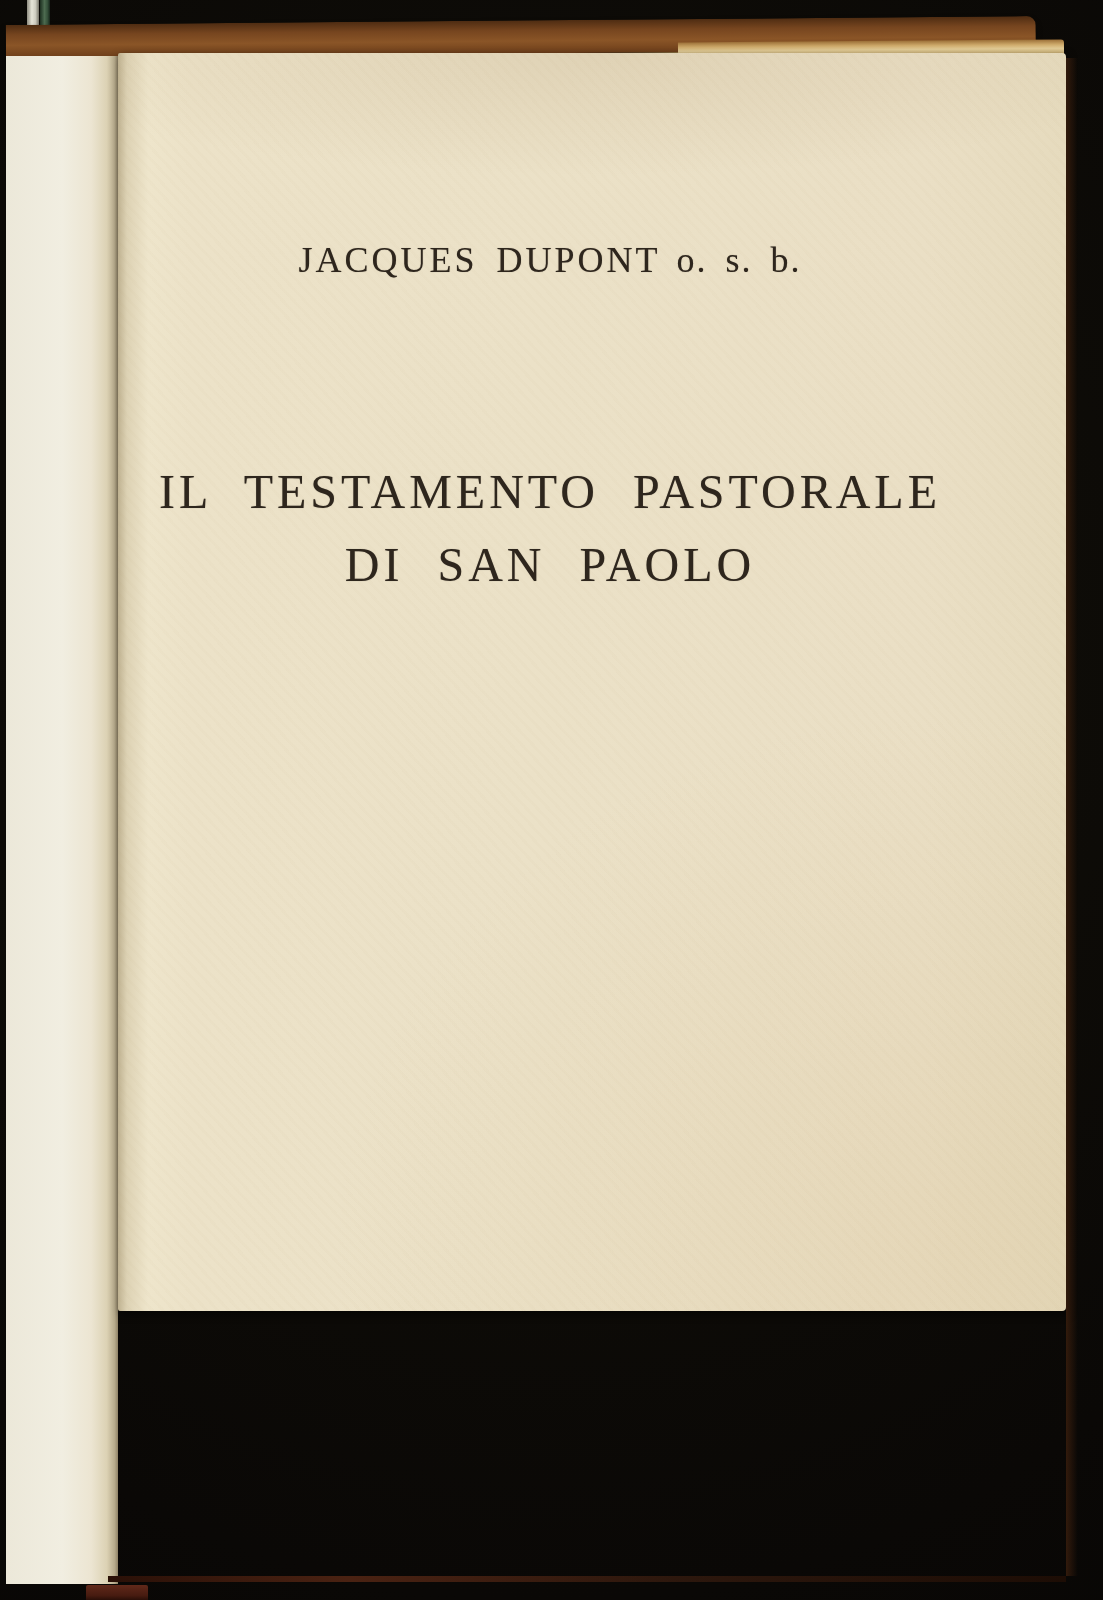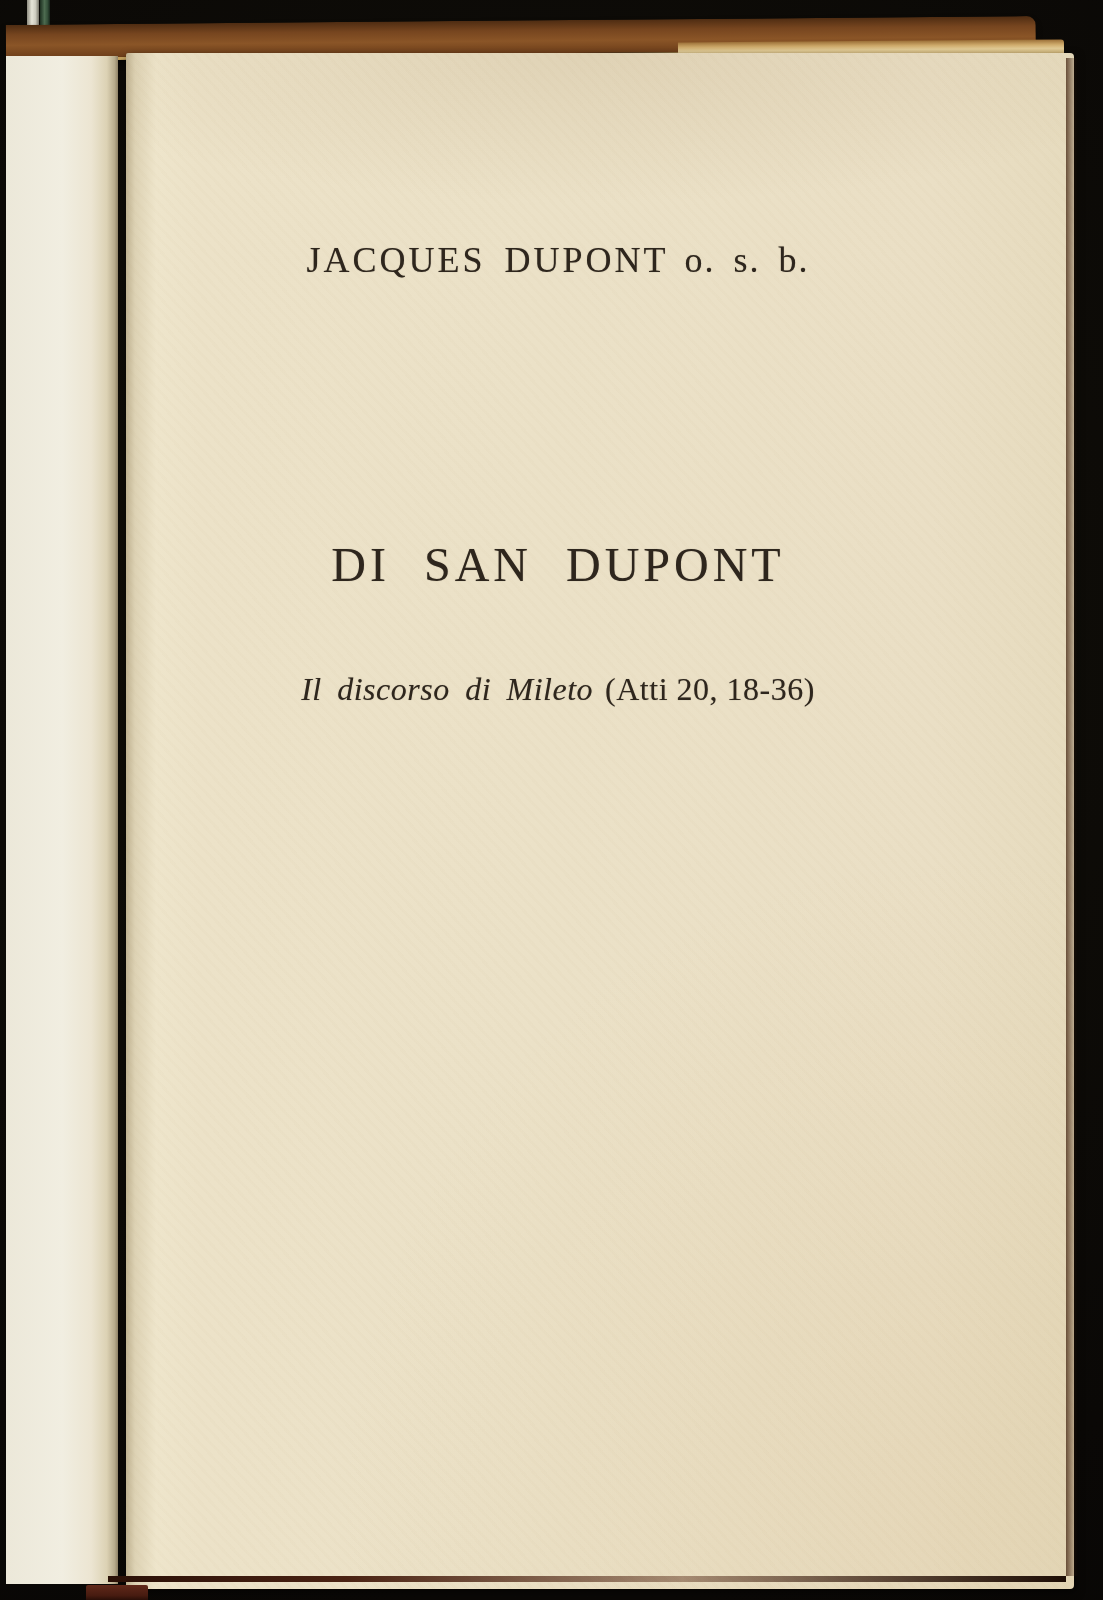--- a/index.html
+++ b/index.html
@@ -54,22 +54,22 @@
     left: 6px; top: 56px;
     width: 112px; height: 1528px;
     background: linear-gradient(90deg,
       #ece8d9 0%, #f1eee1 50%, #ece5d2 76%,
       #dcd2b4 90%, #b7ab8c 97%, #8f8266 100%);
   }
 
   
   .title-page {
     position: absolute;
-    left: 126px; top: 53px;
-    width: 948px; height: 1536px;
+    left: 118px; top: 53px;
+    width: 948px; height: 1258px;
     border-radius: 2px 4px 4px 2px;
     background:
       radial-gradient(120% 80% at 88% 96%, rgba(193,156,92,0.12), transparent 55%),
       radial-gradient(90% 14% at 50% 0%, rgba(140,105,55,0.12), transparent 70%),
       repeating-linear-gradient(47deg, rgba(164,134,84,0.022) 0 3px, rgba(0,0,0,0) 3px 8px),
       linear-gradient(90deg,
         #bfb291 0px, #ddd2b4 9px, #eee5cb 30px, #ece2c8 72px,
         #ebe1c7 45%, #eadfc5 85%, #e6dbbe 100%);
     box-shadow: 2px 3px 8px rgba(0,0,0,0.55);
   }
@@ -154,26 +154,24 @@
   <div class="page-stack-top"></div>
 
   <div class="facing-page"></div>
 
   <div class="title-page">
 
     <div class="text-col author-line">
       <span>JACQUES DUPONT</span><span class="author-suffix">o. s. b.</span>
     </div>
 
+    <div class="text-col title-line-1">IL TESTAMENTO PASTORALE</div>
 
-    <div class="text-col title-line-2">DI SAN DUPONT</div>
+    <div class="text-col title-line-2">DI SAN PAOLO</div>
 
-    <div class="text-col subtitle-line">
-      <span class="subtitle-italic">Il discorso di Mileto</span><span class="subtitle-roman">(Atti 20, 18-36)</span>
-    </div>
 
   </div>
 
   <div class="cover-right-edge"></div>
   <div class="cover-bottom-edge"></div>
   <div class="cover-bottom-corner"></div>
 
 </div>
 
 </body></html>

